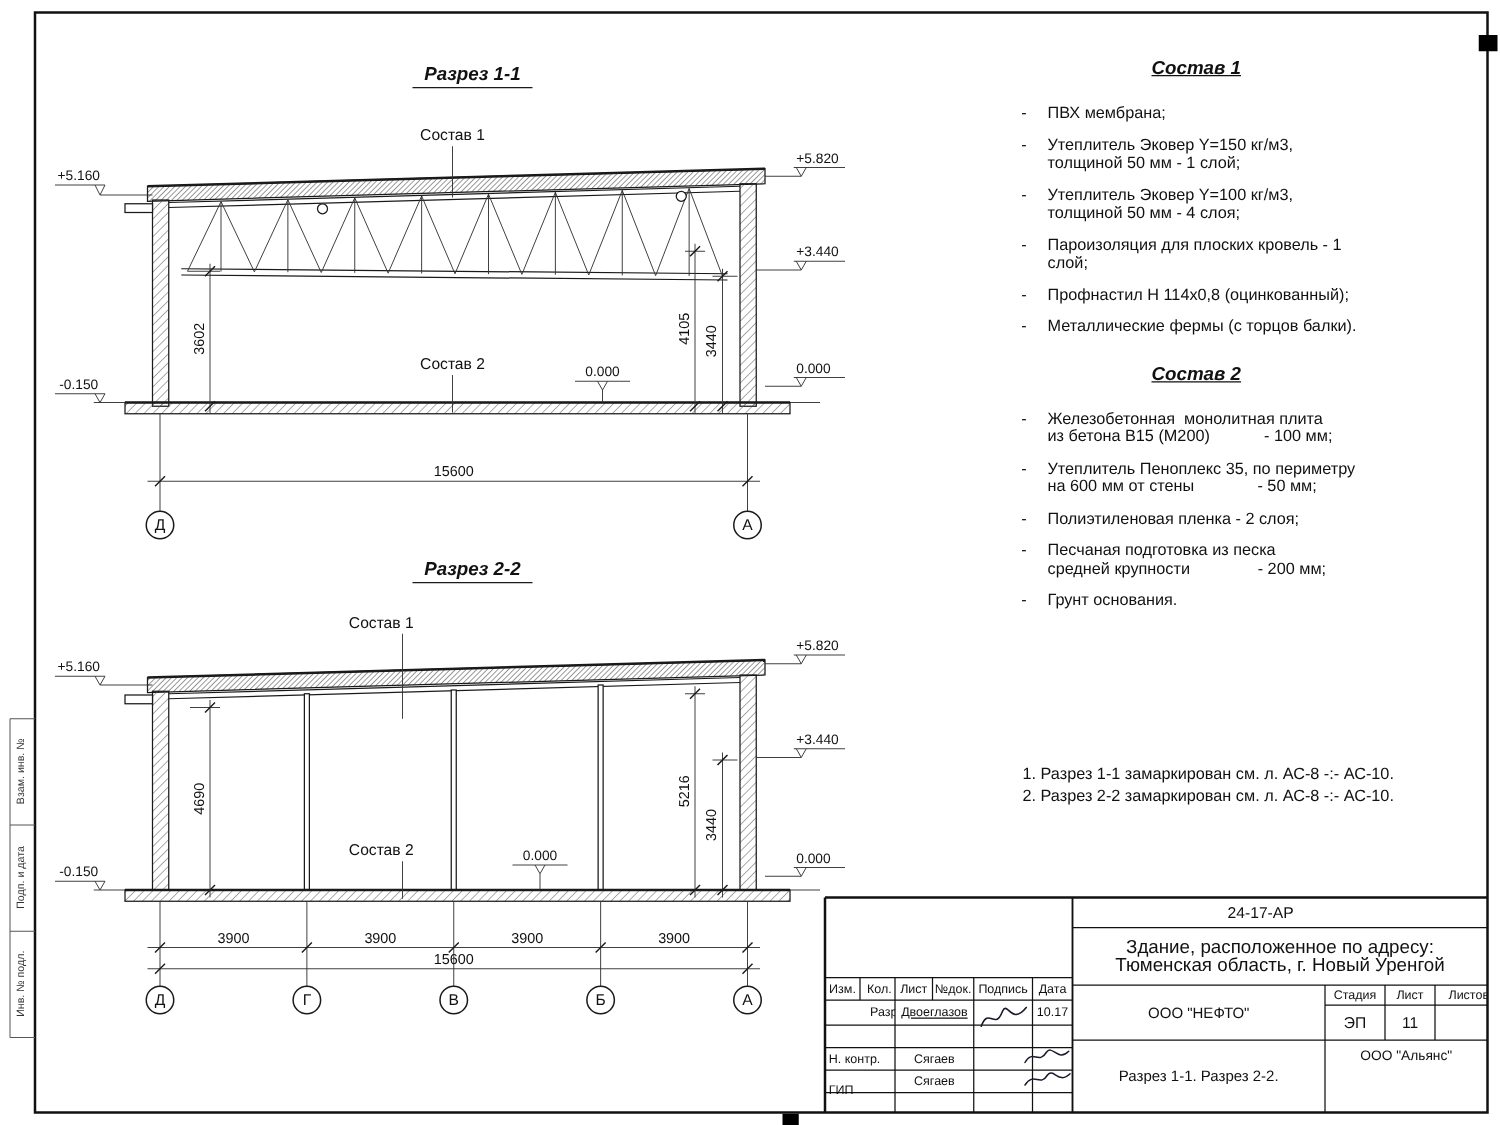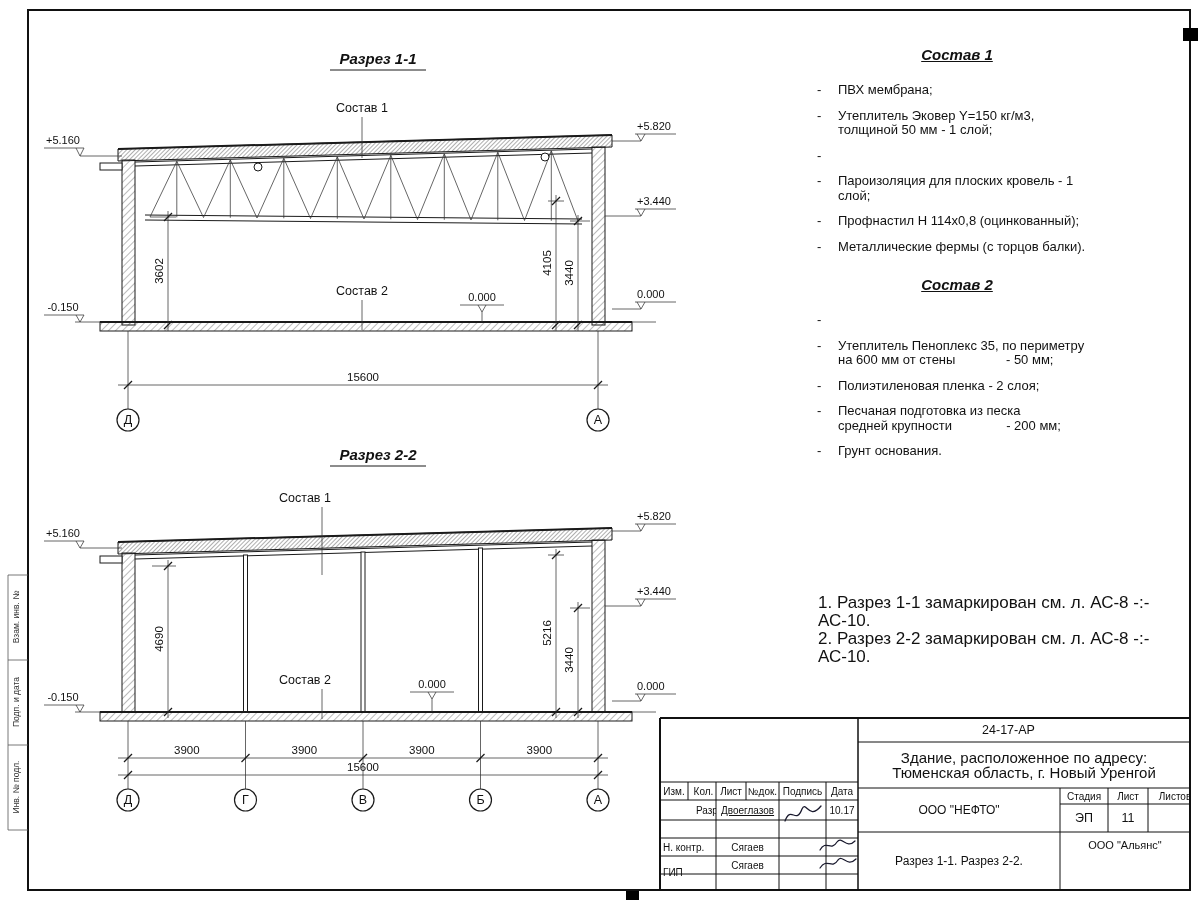--- a/index.html
+++ b/index.html
@@ -25,22 +25,22 @@
 
   
   .spec { position:absolute; left:812px; top:46px; width:290px; font-size:13px; }
   .spec-heading { text-align:center; font-weight:bold; font-style:italic;
                   text-decoration:underline; font-size:15px; margin-bottom:20px; }
   .spec-heading.h2 { margin-top:22px; }
   .spec-item { display:flex; margin-bottom:11px; line-height:14.5px; }
   .spec-item .dash { width:26px; flex:none; padding-left:5px; }
   .spec-item .txt  { white-space:pre-wrap; }
 
-  .notes { position:absolute; left:818px; top:594px; width:380px;
-           font-size:17px; line-height:18px; }
+  .notes { position:absolute; left:818px; top:610px; width:380px;
+           font-size:13px; line-height:18px; }
 
   
   .tb { position:absolute; display:flex; align-items:center; justify-content:center;
         text-align:center; overflow:hidden; }
   .tb.left { justify-content:flex-start; padding-left:3px; text-align:left; }
   .tb.top  { align-items:flex-start; padding-top:7px; }
   .tb.col  { flex-direction:column; }
   .f9  { font-size:10px; }
   .f10 { font-size:10px; }
   .f11 { font-size:11px; }
@@ -350,38 +350,42 @@
     <span class="dash">-</span>
     <span class="txt">ПВХ мембрана;</span>
   </div>
   <div class="spec-item">
     <span class="dash">-</span>
     <span class="txt">Утеплитель Эковер Y=150 кг/м3,
 толщиной 50 мм - 1 слой;</span>
   </div>
   <div class="spec-item">
     <span class="dash">-</span>
+    <span class="txt">Утеплитель Эковер Y=100 кг/м3,
+толщиной 50 мм - 4 слоя;</span>
   </div>
   <div class="spec-item">
     <span class="dash">-</span>
     <span class="txt">Пароизоляция для плоских кровель - 1 слой;</span>
   </div>
   <div class="spec-item">
     <span class="dash">-</span>
     <span class="txt">Профнастил Н 114х0,8 (оцинкованный);</span>
   </div>
   <div class="spec-item">
     <span class="dash">-</span>
     <span class="txt">Металлические фермы (с торцов балки).</span>
   </div>
 
   <div class="spec-heading h2">Состав 2</div>
 
   <div class="spec-item">
     <span class="dash">-</span>
+    <span class="txt">Железобетонная  монолитная плита
+из бетона В15 (М200)            - 100 мм;</span>
   </div>
   <div class="spec-item">
     <span class="dash">-</span>
     <span class="txt">Утеплитель Пеноплекс 35, по периметру
 на 600 мм от стены              - 50 мм;</span>
   </div>
   <div class="spec-item">
     <span class="dash">-</span>
     <span class="txt">Полиэтиленовая пленка - 2 слоя;</span>
   </div>

